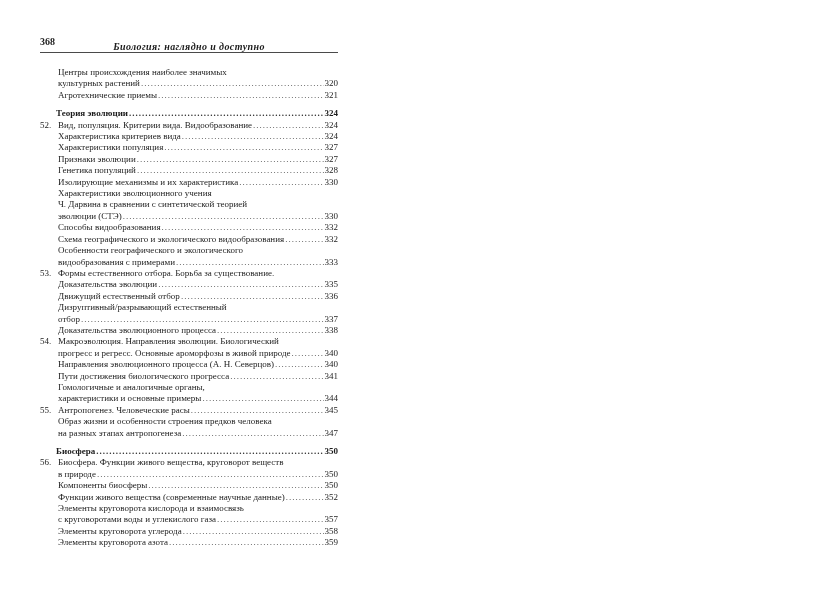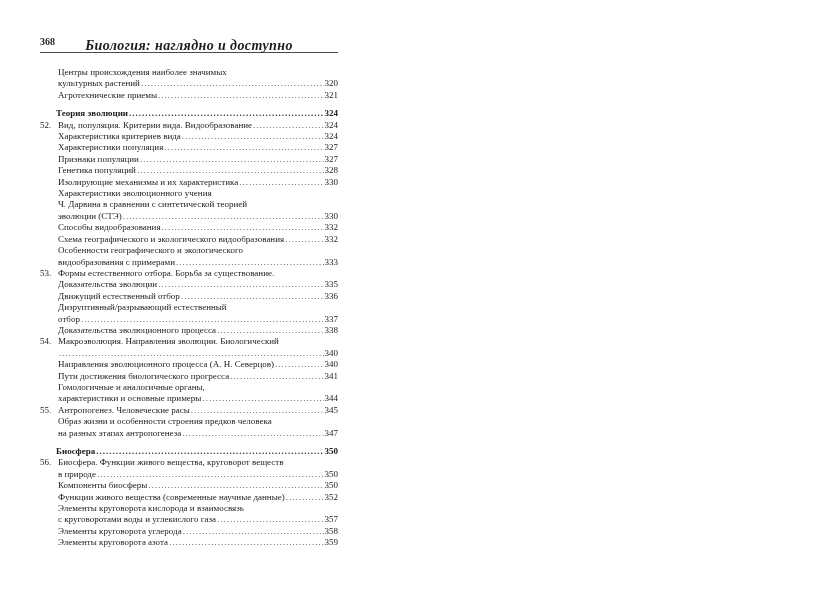--- a/index.html
+++ b/index.html
@@ -24,21 +24,21 @@
     text-align: center;
   }
   .pnum {
     position: absolute;
     left: 0;
     top: 0;
     font-size: 10px;
     font-weight: bold;
   }
   .btitle {
-    font-size: 14px;
+    font-size: 10px;
     font-weight: bold;
     font-style: italic;
     letter-spacing: 0.4px;
   }
   .rule {
     border-top: 1px solid #4a4a4a;
     margin-top: 3px;
     height: 0;
   }
   .toc {
@@ -140,21 +140,21 @@
       </div>
       <div class="entry sub">
         <div class="toc-line">
           <span class="txt">Характеристики популяция</span>
           <span class="leader"></span>
           <span class="pg">327</span>
         </div>
       </div>
       <div class="entry sub">
         <div class="toc-line">
-          <span class="txt">Признаки популяции</span>
+          <span class="txt">Признаки эволюции</span>
           <span class="leader"></span>
           <span class="pg">327</span>
         </div>
       </div>
       <div class="entry sub">
         <div class="toc-line">
           <span class="txt">Генетика популяций</span>
           <span class="leader"></span>
           <span class="pg">328</span>
         </div>
@@ -237,20 +237,21 @@
           <span class="leader"></span>
           <span class="pg">338</span>
         </div>
       </div>
       <div class="entry numbered">
         <span class="num">54.</span>
         <div class="toc-line">
           <span class="txt">Макроэволюция. Направления эволюции. Биологический</span>
         </div>
         <div class="toc-line">
+          <span class="txt">прогресс и регресс. Основные ароморфозы в живой природе</span>
           <span class="leader"></span>
           <span class="pg">340</span>
         </div>
       </div>
       <div class="entry sub">
         <div class="toc-line">
           <span class="txt">Направления эволюционного процесса (А. Н. Северцов)</span>
           <span class="leader"></span>
           <span class="pg">340</span>
         </div>

